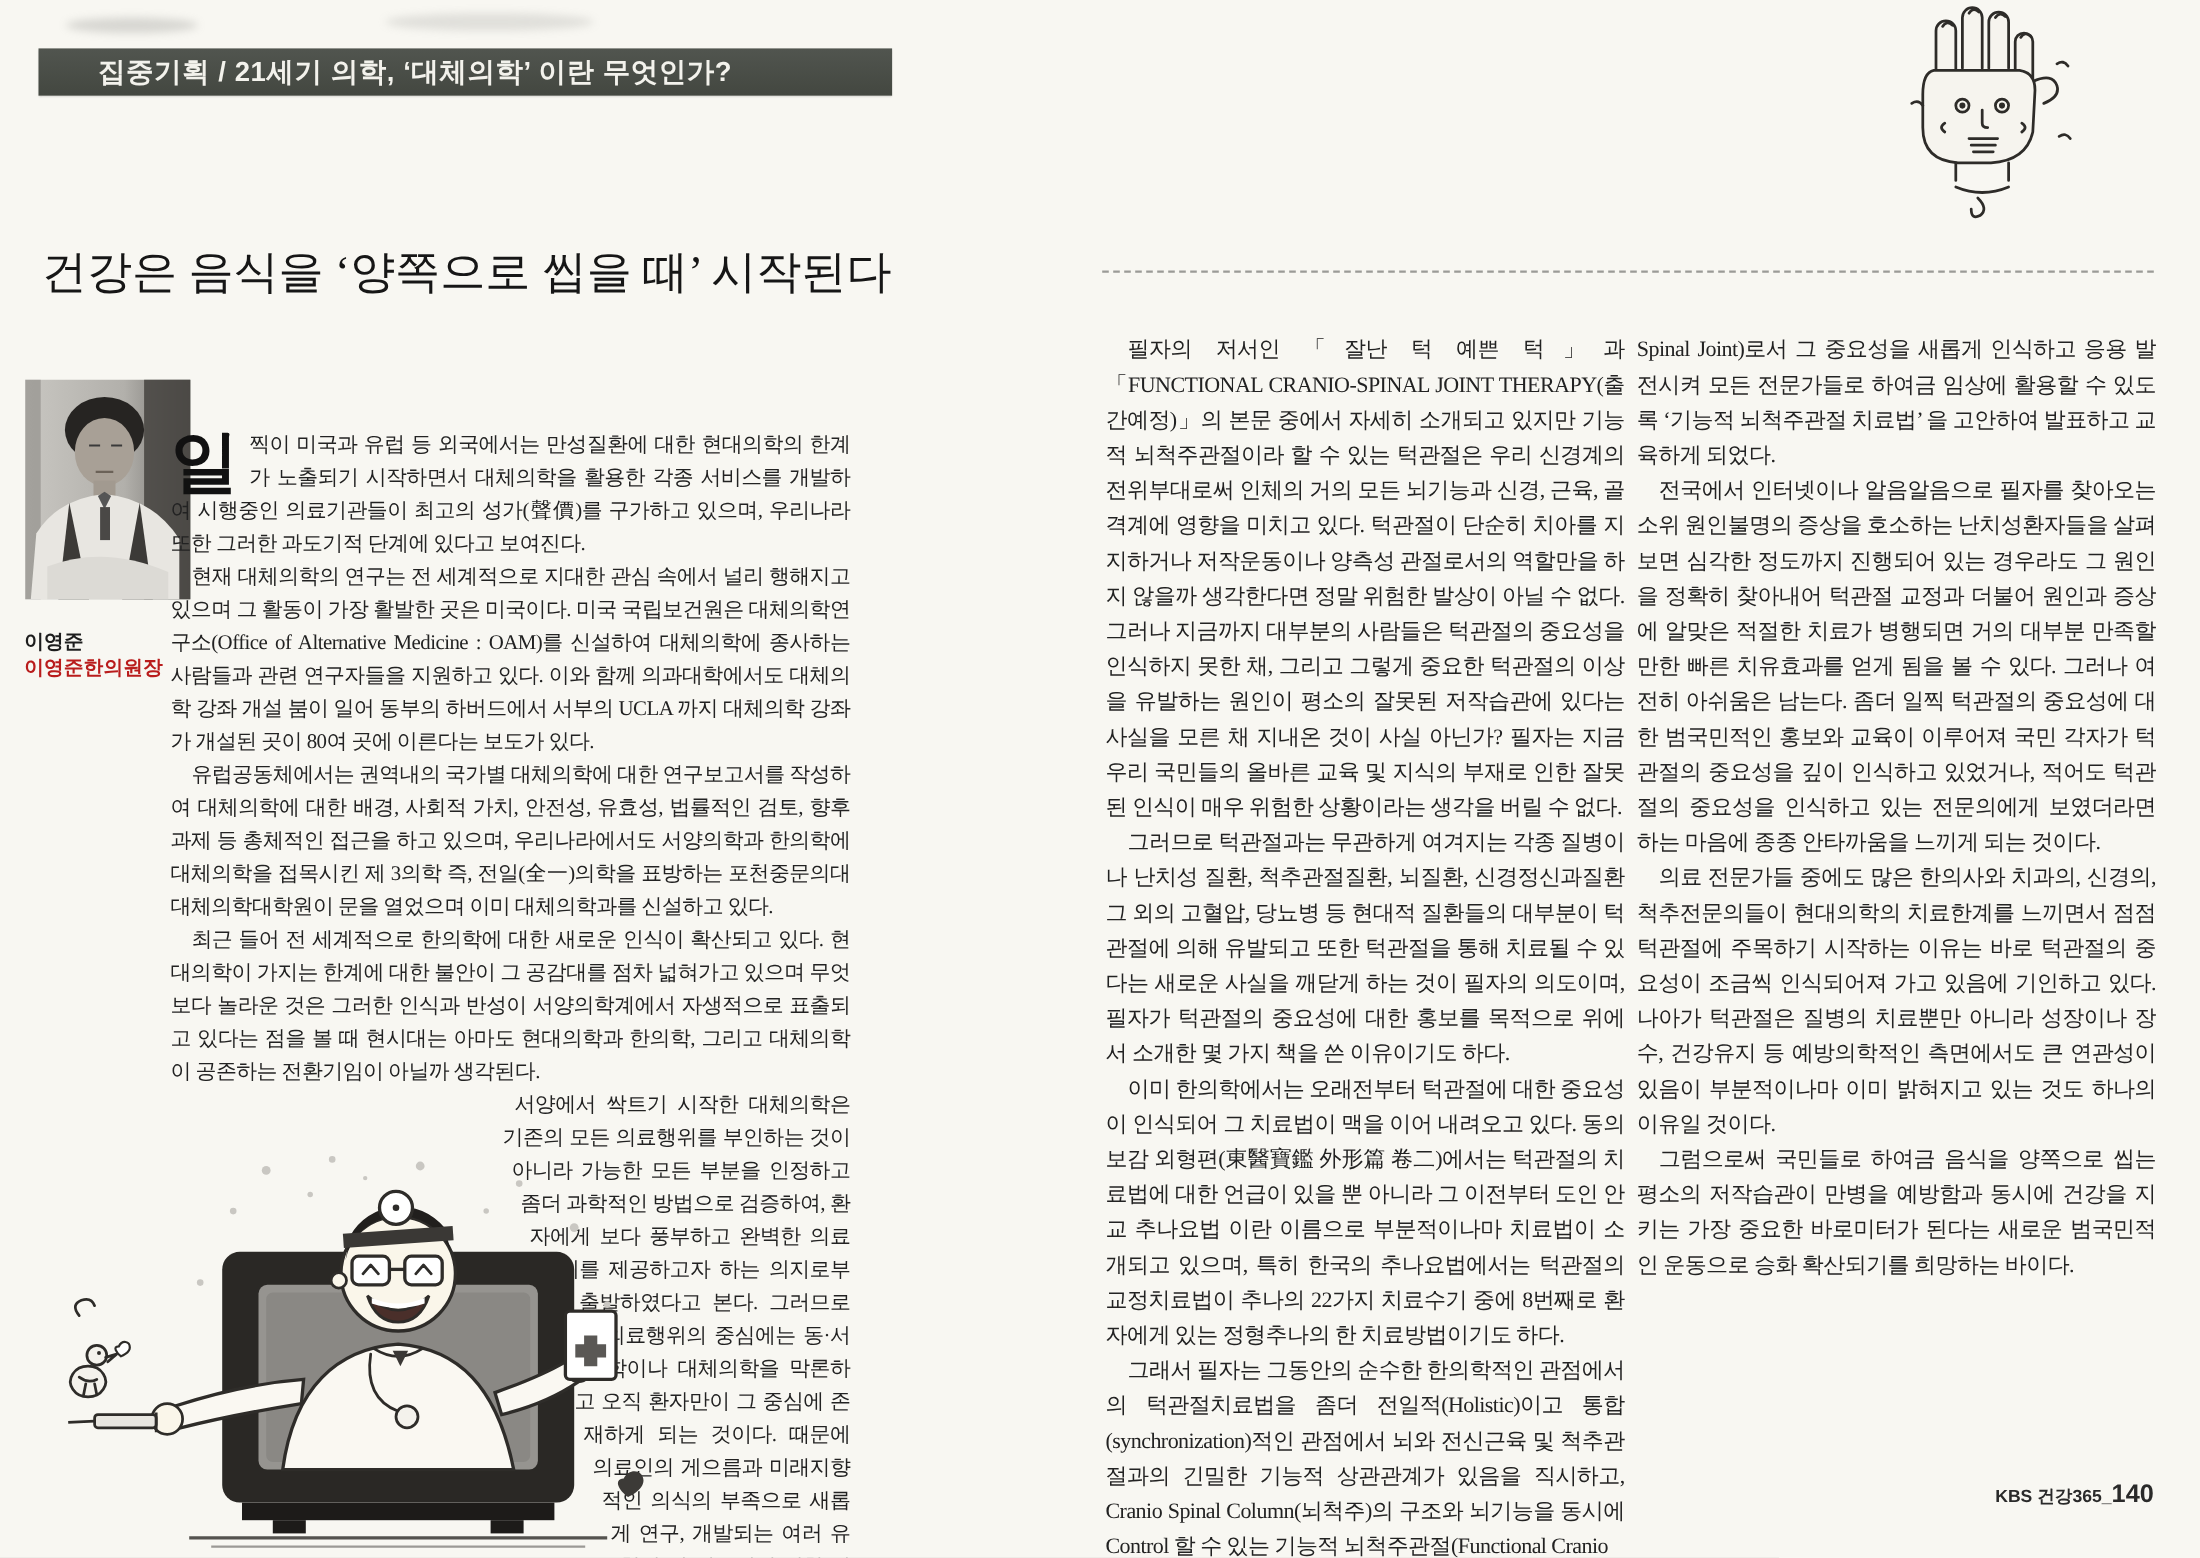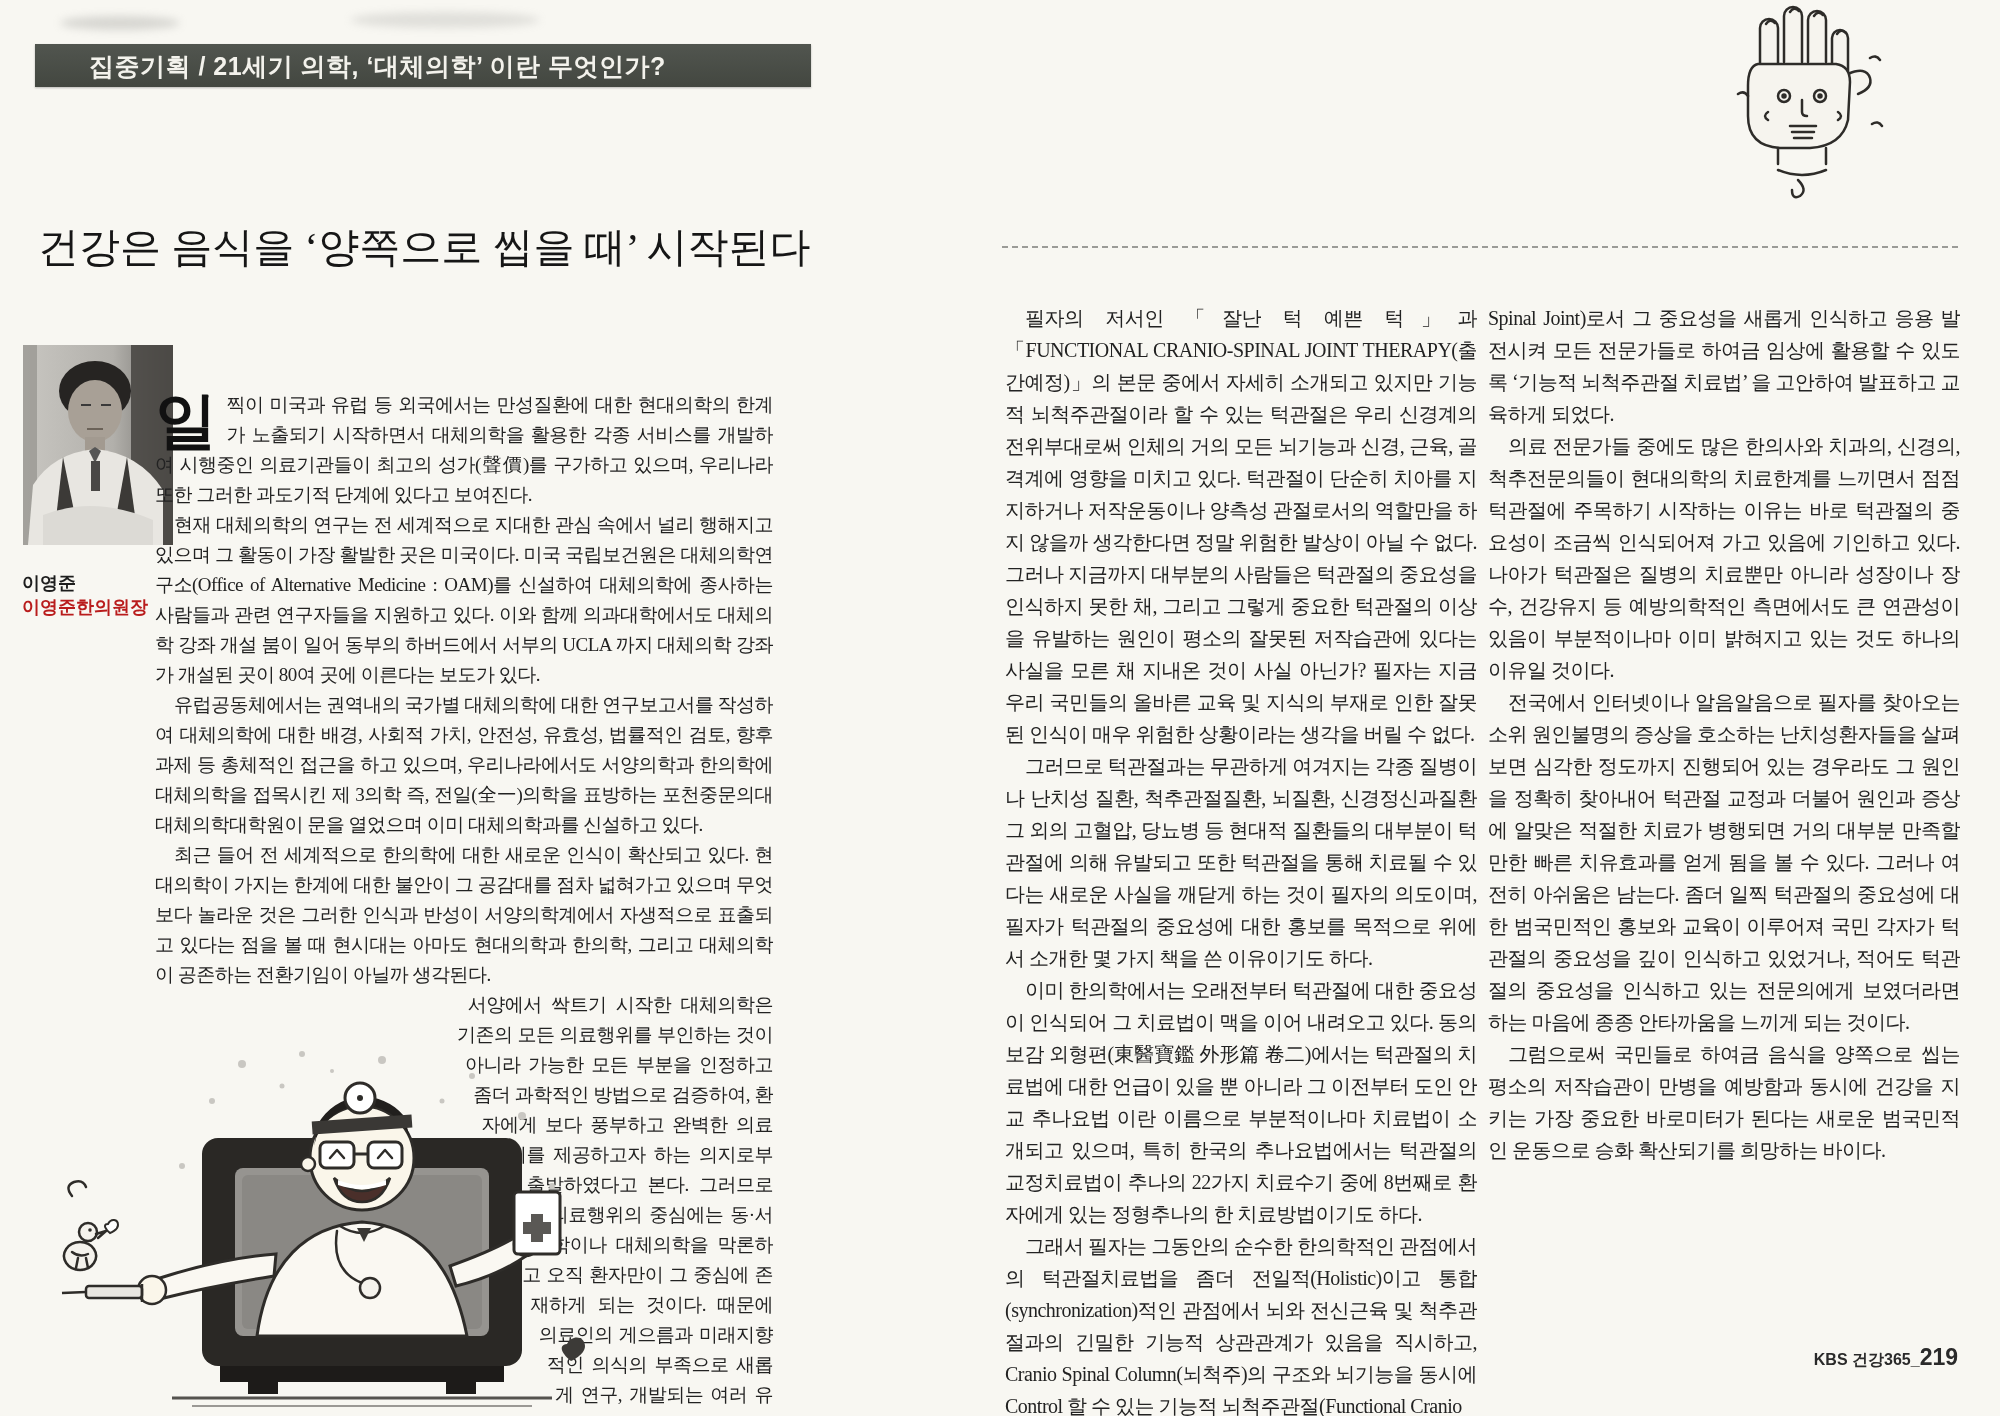--- a/index.html
+++ b/index.html
@@ -232,22 +232,22 @@
 
   <div class="col col-mid">
     <p>필자의 저서인 「잘난 턱 예쁜 턱」과 「FUNCTIONAL CRANIO-SPINAL JOINT THERAPY(출간예정)」의 본문 중에서 자세히 소개되고 있지만 기능적 뇌척주관절이라 할 수 있는 턱관절은 우리 신경계의 전위부대로써 인체의 거의 모든 뇌기능과 신경, 근육, 골격계에 영향을 미치고 있다. 턱관절이 단순히 치아를 지지하거나 저작운동이나 양측성 관절로서의 역할만을 하지 않을까 생각한다면 정말 위험한 발상이 아닐 수 없다. 그러나 지금까지 대부분의 사람들은 턱관절의 중요성을 인식하지 못한 채, 그리고 그렇게 중요한 턱관절의 이상을 유발하는 원인이 평소의 잘못된 저작습관에 있다는 사실을 모른 채 지내온 것이 사실 아닌가? 필자는 지금 우리 국민들의 올바른 교육 및 지식의 부재로 인한 잘못된 인식이 매우 위험한 상황이라는 생각을 버릴 수 없다.</p>
     <p>그러므로 턱관절과는 무관하게 여겨지는 각종 질병이나 난치성 질환, 척추관절질환, 뇌질환, 신경정신과질환 그 외의 고혈압, 당뇨병 등 현대적 질환들의 대부분이 턱관절에 의해 유발되고 또한 턱관절을 통해 치료될 수 있다는 새로운 사실을 깨닫게 하는 것이 필자의 의도이며, 필자가 턱관절의 중요성에 대한 홍보를 목적으로 위에서 소개한 몇 가지 책을 쓴 이유이기도 하다.</p>
     <p>이미 한의학에서는 오래전부터 턱관절에 대한 중요성이 인식되어 그 치료법이 맥을 이어 내려오고 있다. 동의보감 외형편(東醫寶鑑 外形篇 卷二)에서는 턱관절의 치료법에 대한 언급이 있을 뿐 아니라 그 이전부터 도인 안교 추나요법 이란 이름으로 부분적이나마 치료법이 소개되고 있으며, 특히 한국의 추나요법에서는 턱관절의 교정치료법이 추나의 22가지 치료수기 중에 8번째로 환자에게 있는 정형추나의 한 치료방법이기도 하다.</p>
     <p>그래서 필자는 그동안의 순수한 한의학적인 관점에서의 턱관절치료법을 좀더 전일적(Holistic)이고 통합(synchronization)적인 관점에서 뇌와 전신근육 및 척추관절과의 긴밀한 기능적 상관관계가 있음을 직시하고, Cranio Spinal Column(뇌척주)의 구조와 뇌기능을 동시에 Control 할 수 있는 기능적 뇌척주관절(Functional Cranio</p>
   </div>
 
   <div class="col col-right">
     <p class="no-indent">Spinal Joint)로서 그 중요성을 새롭게 인식하고 응용 발전시켜 모든 전문가들로 하여금 임상에 활용할 수 있도록 ‘기능적 뇌척주관절 치료법’ 을 고안하여 발표하고 교육하게 되었다.</p>
+    <p>전국에서 인터넷이나 알음알음으로 필자를 찾아오는 소위 원인불명의 증상을 호소하는 난치성환자들을 살펴보면 심각한 정도까지 진행되어 있는 경우라도 그 원인을 정확히 찾아내어 턱관절 교정과 더불어 원인과 증상에 알맞은 적절한 치료가 병행되면 거의 대부분 만족할만한 빠른 치유효과를 얻게 됨을 볼 수 있다. 그러나 여전히 아쉬움은 남는다. 좀더 일찍 턱관절의 중요성에 대한 범국민적인 홍보와 교육이 이루어져 국민 각자가 턱관절의 중요성을 깊이 인식하고 있었거나, 적어도 턱관절의 중요성을 인식하고 있는 전문의에게 보였더라면 하는 마음에 종종 안타까움을 느끼게 되는 것이다.</p>
     <p>의료 전문가들 중에도 많은 한의사와 치과의, 신경의, 척추전문의들이 현대의학의 치료한계를 느끼면서 점점 턱관절에 주목하기 시작하는 이유는 바로 턱관절의 중요성이 조금씩 인식되어져 가고 있음에 기인하고 있다. 나아가 턱관절은 질병의 치료뿐만 아니라 성장이나 장수, 건강유지 등 예방의학적인 측면에서도 큰 연관성이 있음이 부분적이나마 이미 밝혀지고 있는 것도 하나의 이유일 것이다.</p>
-    <p>전국에서 인터넷이나 알음알음으로 필자를 찾아오는 소위 원인불명의 증상을 호소하는 난치성환자들을 살펴보면 심각한 정도까지 진행되어 있는 경우라도 그 원인을 정확히 찾아내어 턱관절 교정과 더불어 원인과 증상에 알맞은 적절한 치료가 병행되면 거의 대부분 만족할만한 빠른 치유효과를 얻게 됨을 볼 수 있다. 그러나 여전히 아쉬움은 남는다. 좀더 일찍 턱관절의 중요성에 대한 범국민적인 홍보와 교육이 이루어져 국민 각자가 턱관절의 중요성을 깊이 인식하고 있었거나, 적어도 턱관절의 중요성을 인식하고 있는 전문의에게 보였더라면 하는 마음에 종종 안타까움을 느끼게 되는 것이다.</p>
     <p>그럼으로써 국민들로 하여금 음식을 양쪽으로 씹는 평소의 저작습관이 만병을 예방함과 동시에 건강을 지키는 가장 중요한 바로미터가 된다는 새로운 범국민적인 운동으로 승화 확산되기를 희망하는 바이다.</p>
   </div>
 
   <div class="footer-credit">
-    <span class="pref">KBS 건강365_</span><span class="pageno">219</span>
+    <span class="pref">KBS 건강365_</span><span class="pageno">140</span>
   </div>
 
 </div>
 
 </body></html>

